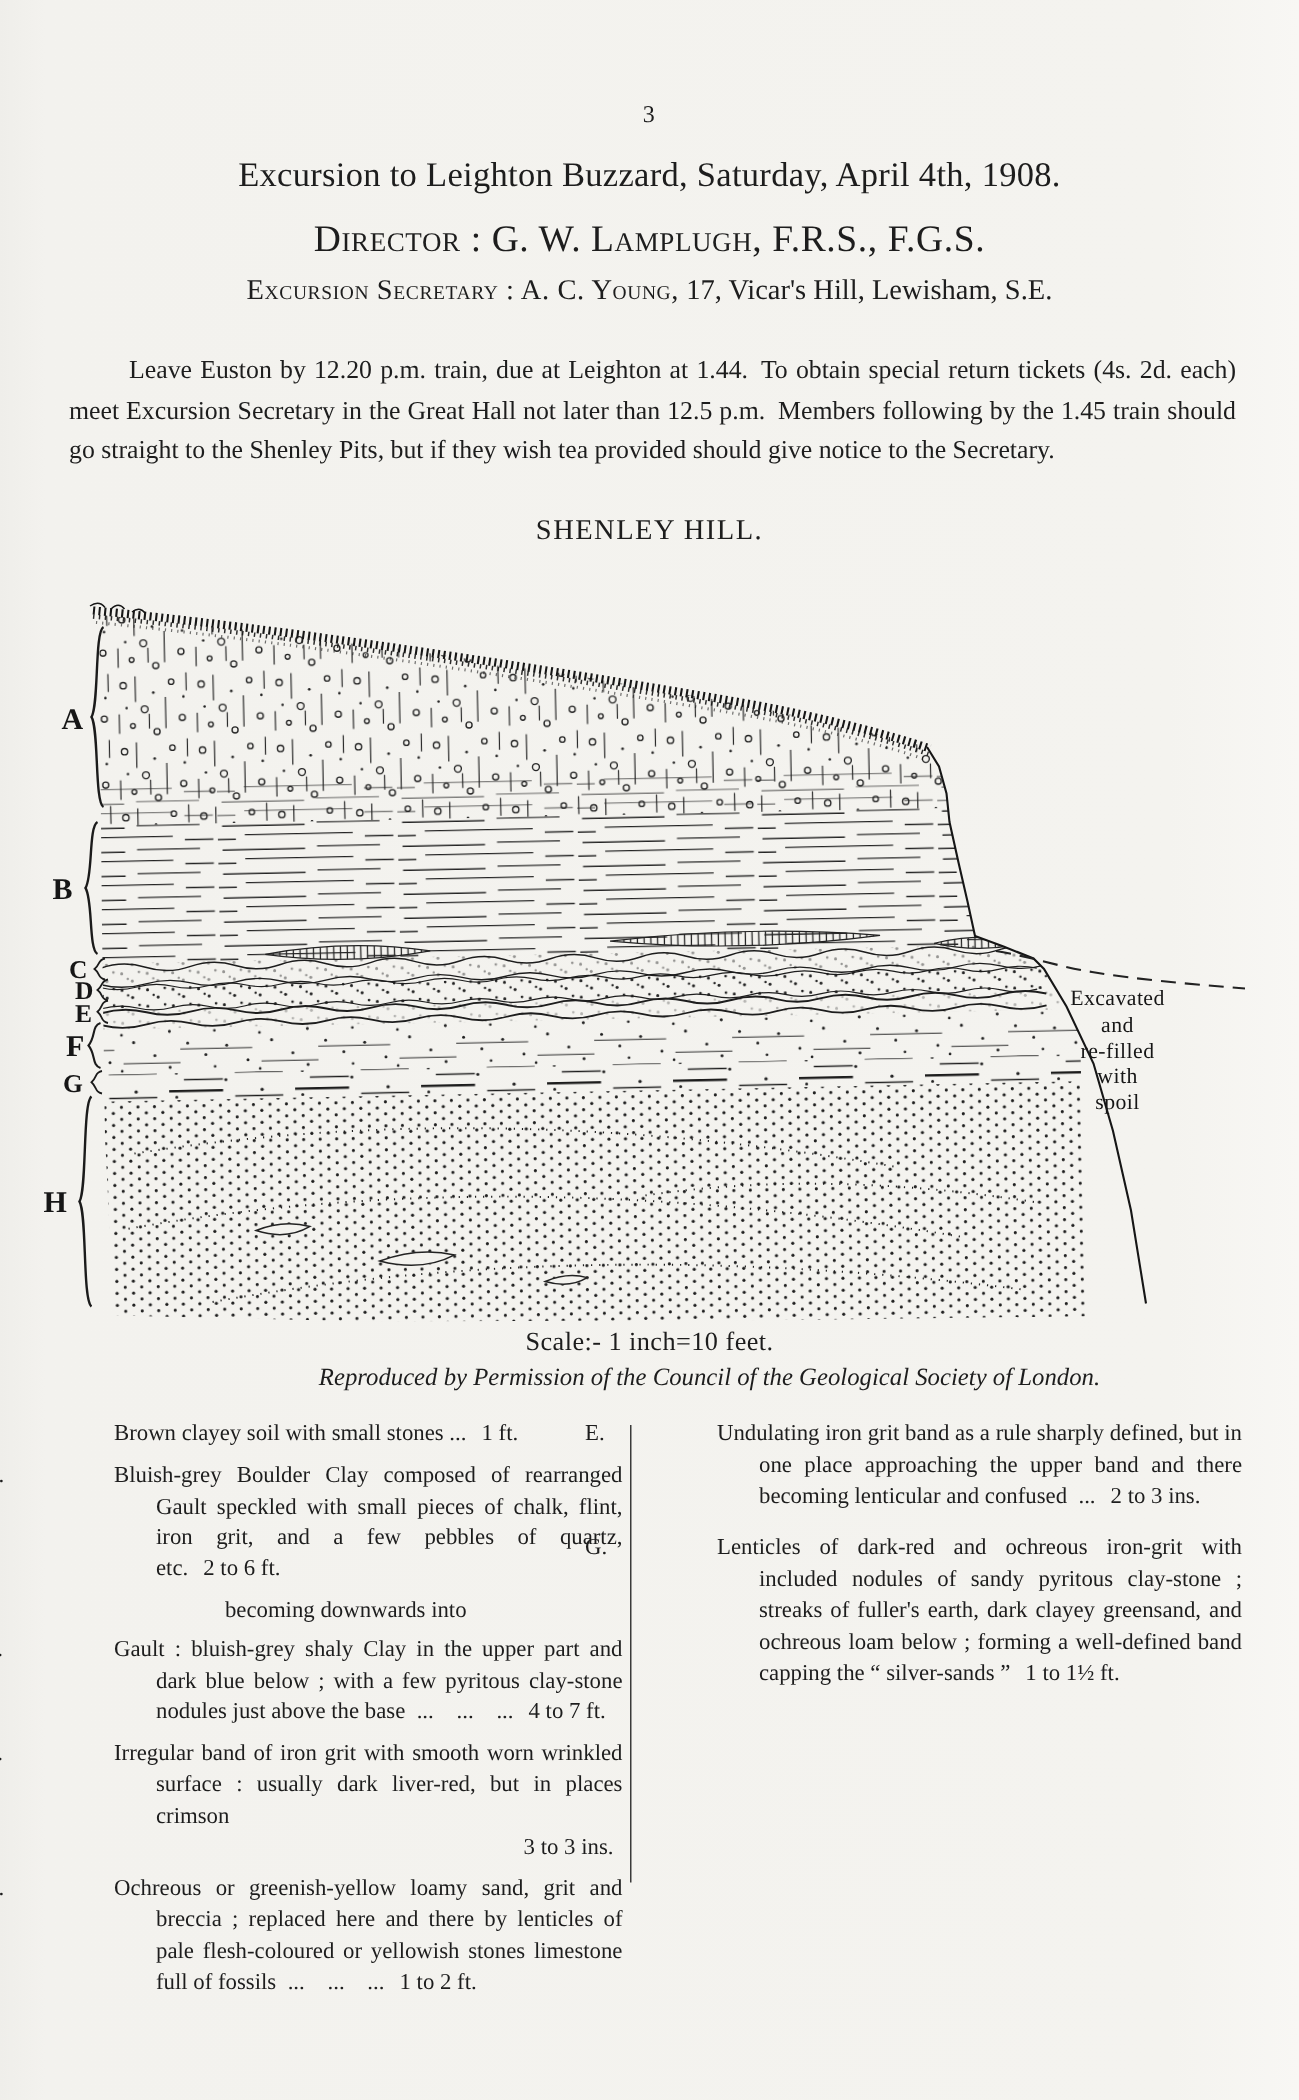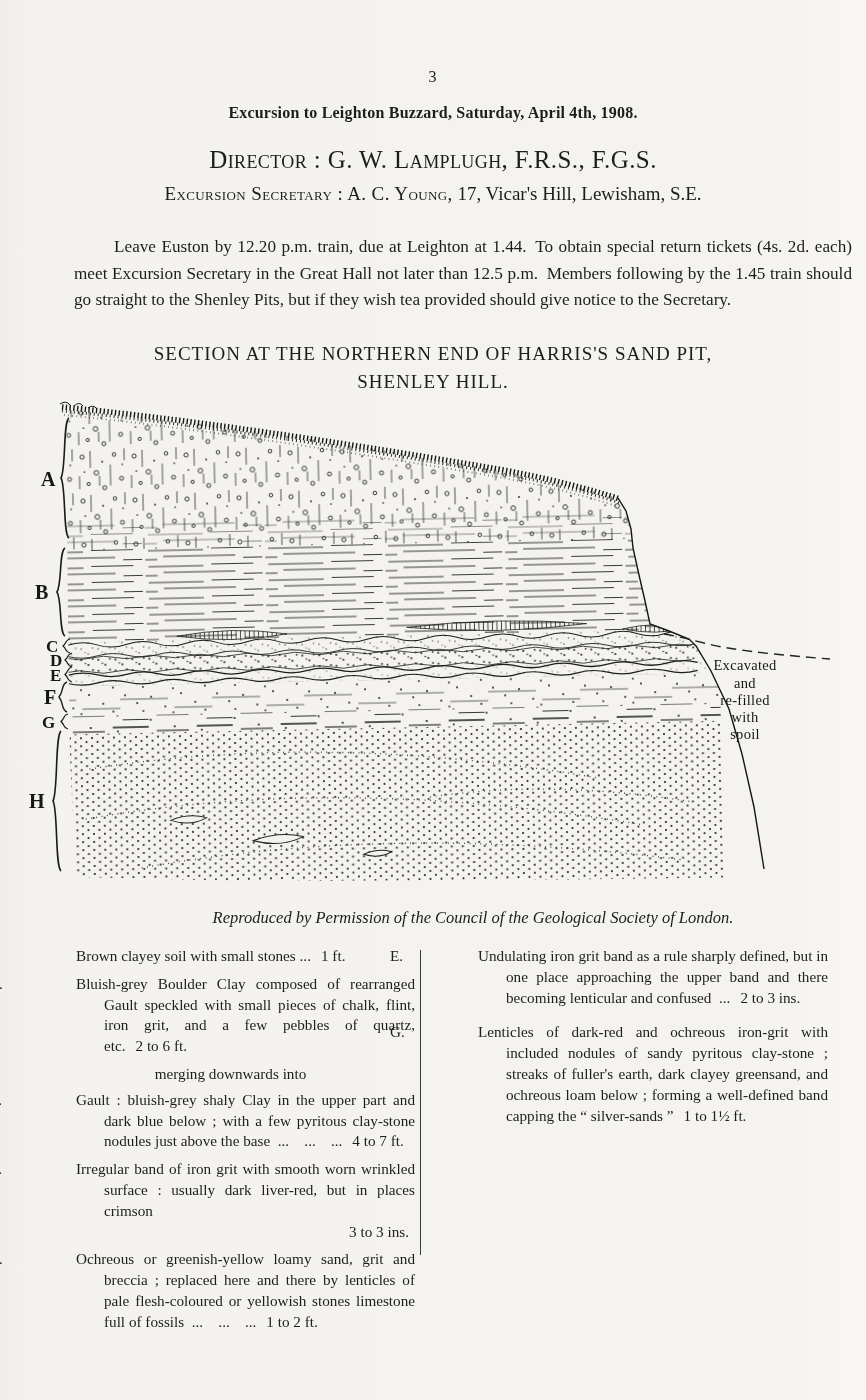--- a/index.html
+++ b/index.html
@@ -2,26 +2,26 @@
 <html><head>
 <meta charset="utf-8">
 <style>
   html,body{margin:0;padding:0;}
   body{font-family:"Liberation Serif", serif; color:#1d1d1d;}
   #page{position:relative; width:866px; height:1400px; overflow:hidden;
         background:linear-gradient(90deg,#efeeea 0,#f3f2ee 30px,#f4f3ef 780px,#f8f7f4 866px);}
   .abs{position:absolute;}
   .ctr{text-align:center; left:0; width:866px;}
   #pageno{top:68px; font-size:16px; letter-spacing:1px;}
-  #title{top:104px; font-size:16px; font-weight:bold; letter-spacing:.2px;}
+  #title{top:104px; font-size:23px; font-weight:normal; letter-spacing:.2px;}
   #director{top:146px; font-size:25px; font-variant:small-caps; letter-spacing:.4px;}
   #secretary{top:183px; font-size:19px;}
   #secretary .sc{font-variant:small-caps; letter-spacing:.4px;}
   #intro{top:217px; left:46px; width:778px; font-size:17.2px; line-height:26.6px;
-         text-align:justify; text-indent:40px;margin-left:28px;}
+         text-align:justify; text-indent:40px;}
   #sec-heading{top:340px; font-size:19px; letter-spacing:1px; line-height:28px;}
   #figure-wrap{left:28px; top:398px;}
   #scale-caption{top:884px; font-size:17.5px; letter-spacing:.3px;}
   #credit{top:908px; font-size:16.5px; font-style:italic;padding-left:40px;}
   .svgtext{font-family:"Liberation Serif", serif; fill:#161616;}
   .layerletter{font-weight:bold;}
   .anno{font-size:14.5px; letter-spacing:.3px;}
   
   #legend-left{top:946px; left:46px; width:369px;}
   #legend-right{top:946px; left:448px; width:380px;}
@@ -42,21 +42,20 @@
 
   <div id="title" class="abs ctr">Excursion to Leighton Buzzard, Saturday, April 4th, 1908.</div>
 
   <div id="director" class="abs ctr">Director : G. W. Lamplugh, F.R.S., F.G.S.</div>
 
   <div id="secretary" class="abs ctr"><span class="sc">Excursion Secretary : A. C. Young,</span><span> 17, Vicar's Hill, Lewisham, S.E.</span></div>
 
   <p id="intro" class="abs">Leave Euston by 12.20 p.m. train, due at Leighton at 1.44. To obtain special return tickets (4s. 2d. each) meet Excursion Secretary in the Great Hall not later than 12.5 p.m. Members following by the 1.45 train should go straight to the Shenley Pits, but if they wish tea provided should give notice to the Secretary.</p>
 
   <div id="sec-heading" class="abs ctr">
-    <div>SECTION AT THE NORTHERN END OF HARRIS'S SAND PIT,</div>
     <div>SHENLEY HILL.</div>
   </div>
 
   <div id="figure-wrap" class="abs">
   <svg width="816" height="490" viewBox="0 0 816 490">
     <defs>
       <pattern id="pA" width="52" height="44" patternUnits="userSpaceOnUse">
         <g stroke="#222" fill="none" stroke-width="0.9">
           <circle cx="7" cy="9" r="2.1"></circle>
               <circle cx="21" cy="25" r="2.3"></circle>
@@ -205,28 +204,29 @@
     <g class="svgtext anno" text-anchor="middle">
       <text x="717" y="272">Excavated</text>
       <text x="717" y="290">and</text>
       <text x="717" y="307">re-filled</text>
       <text x="717" y="324">with</text>
       <text x="717" y="341">spoil</text>
     </g>
   </svg>
   </div>
 
+  <div id="scale-caption" class="abs ctr">Scale:- 1 inch=10 feet.</div>
   <div id="credit" class="abs ctr">Reproduced by Permission of the Council of the Geological Society of London.</div>
 
   <div id="col-divider" class="abs"></div>
 
   <div id="legend-left" class="abs legend">
     <p class="li"><span class="lbl"></span><span>Brown clayey soil with small stones ...</span><span class="measure">1 ft.</span></p>
     <p class="li"><span class="lbl">A.</span><span>Bluish-grey Boulder Clay composed of rearranged Gault speckled with small pieces of chalk, flint, iron grit, and a few pebbles of quartz, etc.</span><span class="measure">2 to 6 ft.</span></p>
-    <p class="li note">merging downwards into</p>
+    <p class="li note">becoming downwards into</p>
     <p class="li"><span class="lbl">B.</span><span>Gault : bluish-grey shaly Clay in the upper part and dark blue below ; with a few pyritous clay-stone nodules just above the base ...  ...  ...</span><span class="measure">4 to 7 ft.</span></p>
     <p class="li"><span class="lbl">C.</span><span>Irregular band of iron grit with smooth worn wrinkled surface : usually dark liver-red, but in places crimson</span><span class="measure measure-own-line">3 to 3 ins.</span></p>
     <p class="li"><span class="lbl">D.</span><span>Ochreous or greenish-yellow loamy sand, grit and breccia ; replaced here and there by lenticles of pale flesh-coloured or yellowish stones limestone full of fossils ...  ...  ...</span><span class="measure">1 to 2 ft.</span></p>
   </div>
 
   <div id="legend-right" class="abs legend">
     <p class="li" style="margin-bottom:14px"><span class="lbl">E.</span><span>Undulating iron grit band as a rule sharply defined, but in one place approaching the upper band and there becoming lenticular and confused ...</span><span class="measure">2 to 3 ins.</span></p>
     <p class="li" style="margin-bottom:13px"><span class="lbl">G.</span><span>Lenticles of dark-red and ochreous iron-grit with included nodules of sandy pyritous clay-stone ; streaks of fuller's earth, dark clayey greensand, and ochreous loam below ; forming a well-defined band capping the “ silver-sands ”</span><span class="measure">1 to 1½ ft.</span></p>
   </div>
 

